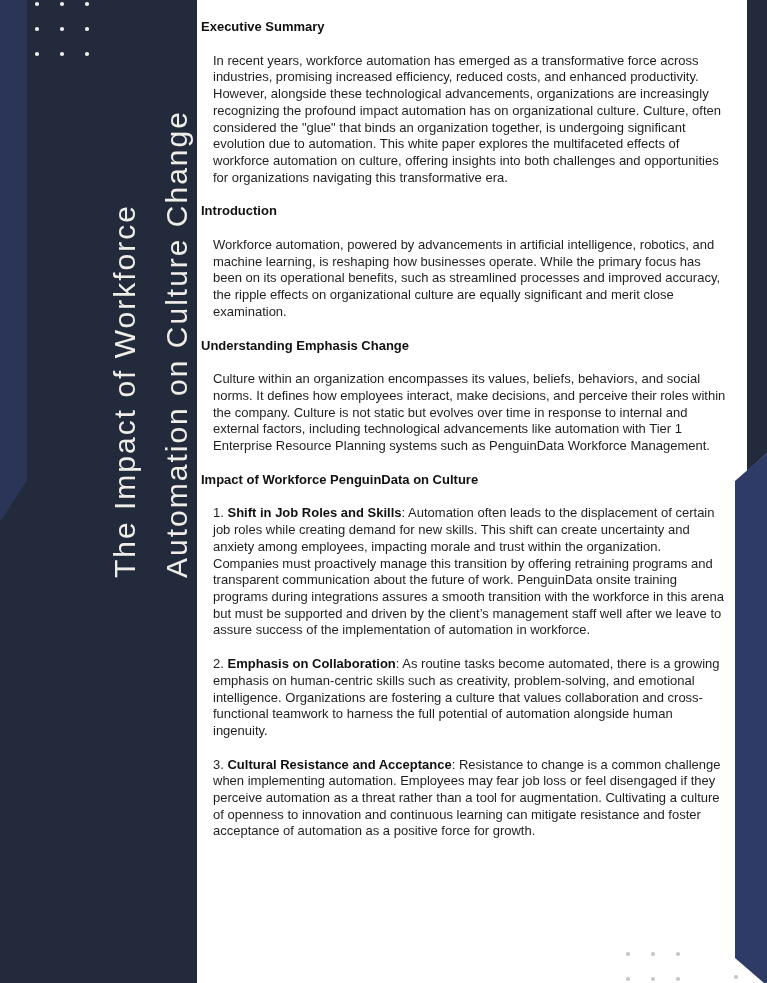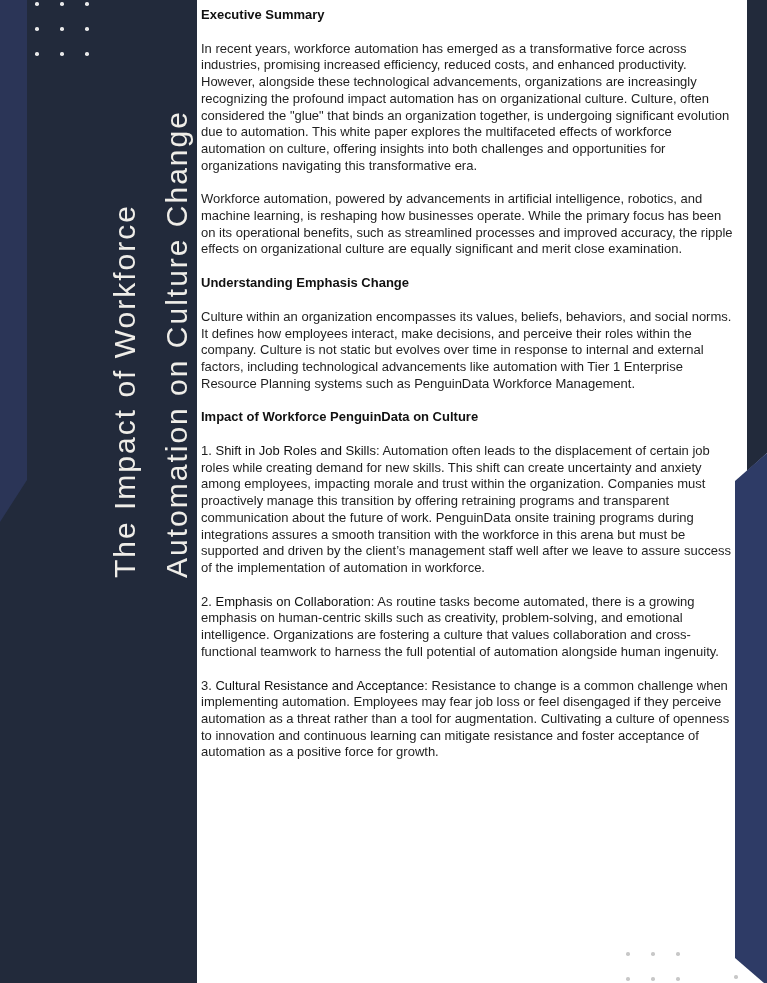--- a/index.html
+++ b/index.html
@@ -45,27 +45,27 @@
   }
   .band-accent{
     position:absolute;left:735px;top:453px;width:32px;height:530px;
     background:var(--accent_blue,#2e3b66);
     clip-path:polygon(100% 0,0 5.28%,0 95.28%,90.6% 100%,100% 100%);
     z-index:2;
   }
 
   
   .content{
-    position:absolute;left:201px;top:0;width:538px;padding-top:7px;
+    position:absolute;left:201px;top:0;width:538px;padding-top:19px;
     color:var(--body_text,#1f1f1f);
     font-size:13px;line-height:16.7px;
   }
   .content h2{font-size:13px;line-height:16.7px;font-weight:700;color:#111;margin:0 0 17px;}
-  .content p{margin:0 0 17px;}
-  .content strong{font-weight:400;color:#111;}
+  .content p{margin:0 12px 17px;}
+  .content strong{font-weight:700;color:#111;}
 </style>
 </head>
 <body>
 
 <div class="page">
 
   <aside class="sidebar">
     <div class="stripe"></div>
 
     <div class="dots dots-tl">
@@ -89,20 +89,21 @@
   </aside>
 
   <main class="content">
 
     <section>
       <h2>Executive Summary</h2>
       <p>In recent years, workforce automation has emerged as a transformative force across industries, promising increased efficiency, reduced costs, and enhanced productivity. However, alongside these technological advancements, organizations are increasingly recognizing the profound impact automation has on organizational culture. Culture, often considered the "glue" that binds an organization together, is undergoing significant evolution due to automation. This white paper explores the multifaceted effects of workforce automation on culture, offering insights into both challenges and opportunities for organizations navigating this transformative era.</p>
     </section>
 
     <section>
+      <h2>Introduction</h2>
       <p>Workforce automation, powered by advancements in artificial intelligence, robotics, and machine learning, is reshaping how businesses operate. While the primary focus has been on its operational benefits, such as streamlined processes and improved accuracy, the ripple effects on organizational culture are equally significant and merit close examination.</p>
     </section>
 
     <section>
       <h2>Understanding Emphasis Change</h2>
       <p>Culture within an organization encompasses its values, beliefs, behaviors, and social norms. It defines how employees interact, make decisions, and perceive their roles within the company. Culture is not static but evolves over time in response to internal and external factors, including technological advancements like automation with Tier 1 Enterprise Resource Planning systems such as PenguinData Workforce Management.</p>
     </section>
 
     <section>
       <h2>Impact of Workforce PenguinData on Culture</h2>

